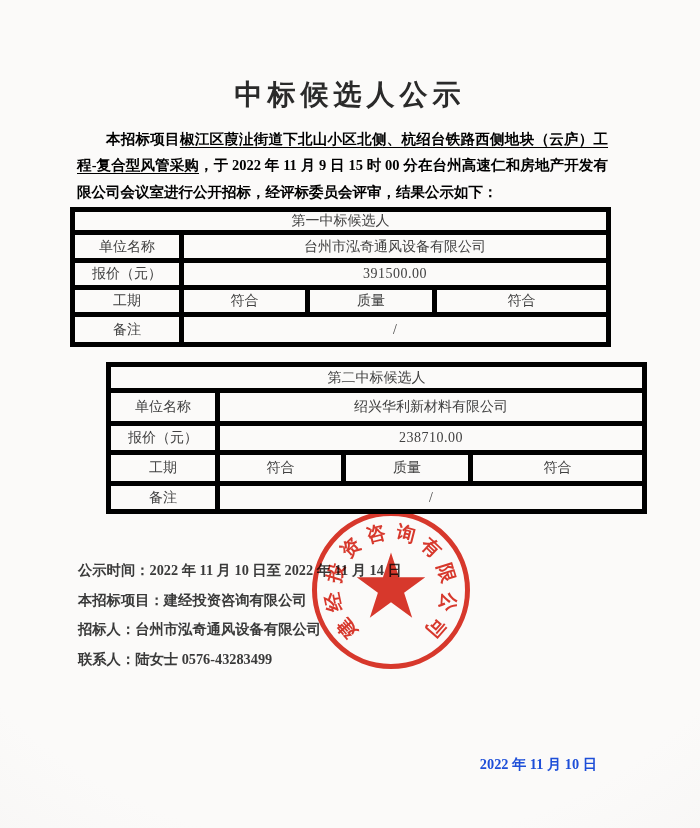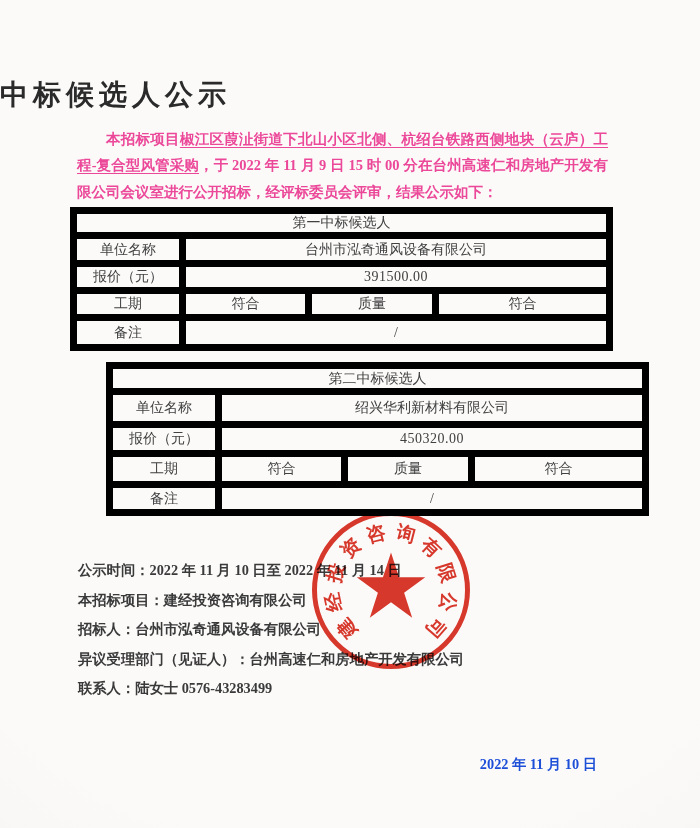--- a/index.html
+++ b/index.html
@@ -10,52 +10,53 @@
     overflow: hidden;
   }
   body {
     position: relative;
     background:
       radial-gradient(130% 110% at 50% 42%, #fbfaf9 55%, #f1f0ee 92%, #eceaea 100%);
   }
   .page-title {
     position: absolute;
     top: 76px; left: 0; width: 700px;
+    text-align: center;
     font-size: 28px;
     font-weight: 700;
     letter-spacing: 5px;
     color: #2a2a2a;
   }
   .intro {
     position: absolute;
     left: 77px; top: 126px; width: 531px;
     font-size: 14.5px;
     line-height: 26.3px;
     font-weight: 600;
     text-align: justify;
-    color: #ec4899;
+    color: #000000;
     text-indent: 29px;
     font-family: Liberation Serif, serif;
   }
   .intro .project-name {
     text-decoration: underline;
     text-underline-offset: 3px;
   }
   table.bid-table {
     position: absolute;
     left: 70px;
     width: 536px;
     border-collapse: collapse;
     table-layout: fixed;
     font-size: 14px;
     color: #414141;
     background: transparent;
   }
   table.bid-table th, table.bid-table td {
-    border: 7px solid #000000;
+    border: 5px solid #000000;
     text-align: center;
     vertical-align: middle;
     font-weight: 500;
     padding: 0 2px;
   }
   table.bid-table { border: 1.5px solid #444; }
   #table-1 { top: 207px; }
   #table-2 { top: 362px; margin-left: 36px; }
   .num-cell { font-weight: 600; letter-spacing: 0.5px; }
   .footer-lines {
@@ -155,40 +156,39 @@
   <tbody>
       <tr style="height:26px">
     <th colspan="4">第二中标候选人</th>
   </tr>
   <tr style="height:33px">
     <td>单位名称</td>
     <td colspan="3">绍兴华利新材料有限公司</td>
   </tr>
   <tr style="height:29px">
     <td>报价（元）</td>
-    <td colspan="3" class="num-cell">450320.00</td>
+    <td colspan="3" class="num-cell">238710.00</td>
   </tr>
   <tr style="height:31px">
     <td>工期</td>
     <td>符合</td>
     <td>质量</td>
     <td>符合</td>
   </tr>
   <tr style="height:28px">
     <td>备注</td>
     <td colspan="3">/</td>
   </tr>
 </tbody>
   </table>
 
 <div class="footer-lines">
   <div class="footer-line">公示时间：2022 年 11 月 10 日至 2022 年 11 月 14 日</div>
   <div class="footer-line">本招标项目：建经投资咨询有限公司</div>
   <div class="footer-line">招标人：台州市泓奇通风设备有限公司</div>
-  <div class="footer-line">异议受理部门（见证人）：台州高速仁和房地产开发有限公司</div>
   <div class="footer-line">联系人：陆女士 0576-43283499</div>
 </div>
 
 <div class="doc-date">2022 年 11 月 10 日</div>
 
 <div class="stamp">
   <div class="stamp-ring"></div>
   <svg class="stamp-star" width="78" height="76" viewBox="-40 -40 80 80">
     <polygon fill="#d8281b" points="0,-38 8.5,-11.7 36.1,-11.7 13.8,4.5 22.3,30.7 0,14.5 -22.3,30.7 -13.8,4.5 -36.1,-11.7 -8.5,-11.7"></polygon>
   </svg>

